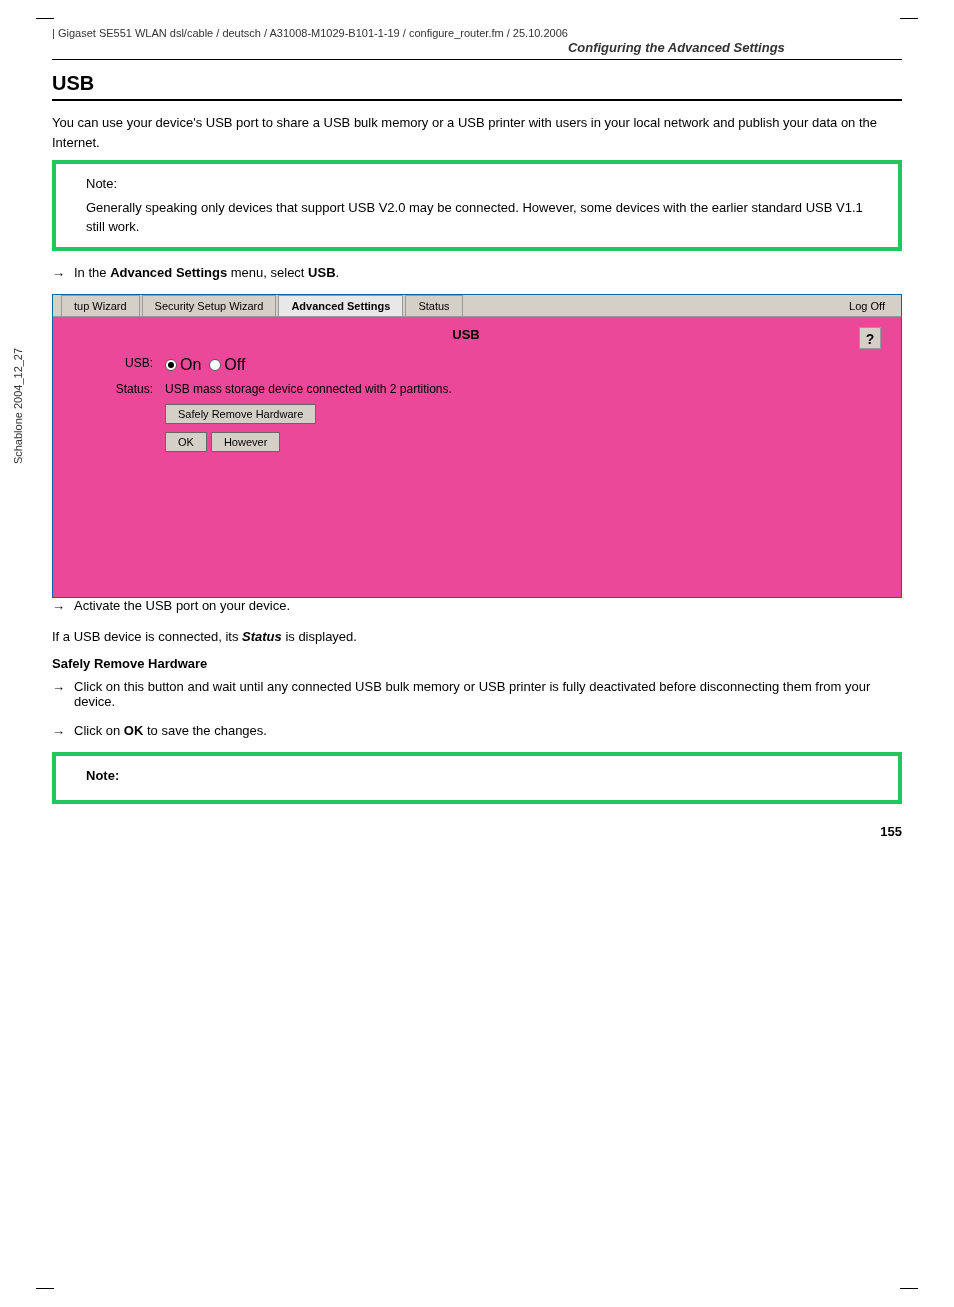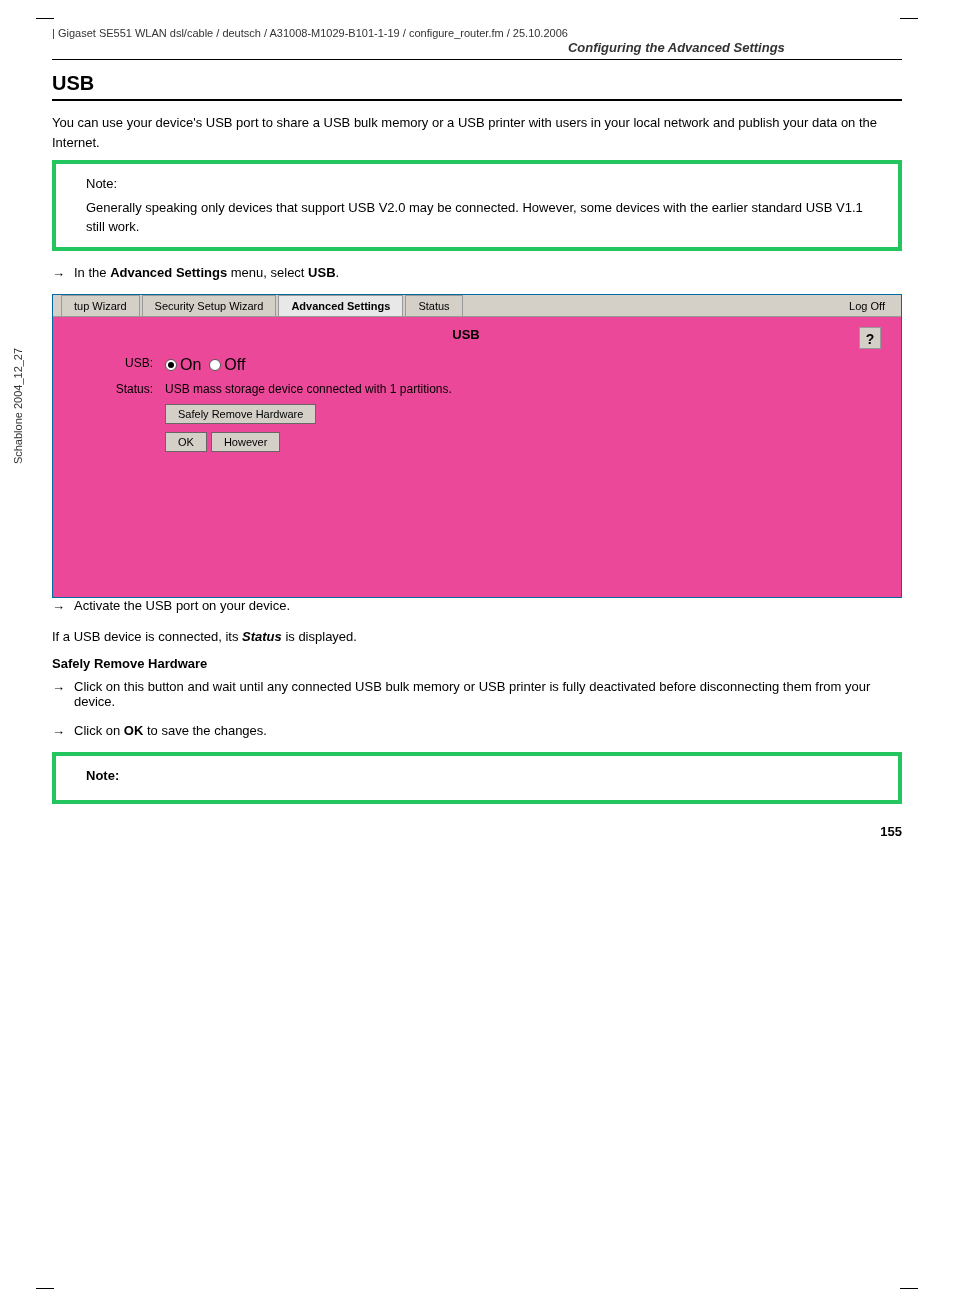--- a/index.html
+++ b/index.html
@@ -336,21 +336,21 @@
           </div>
           <div class="radio-item">
             <span class="radio-dot"></span>
             <span>Off</span>
           </div>
         </div>
       </div>
 
       <div class="router-form-row">
         <div class="router-form-label">Status:</div>
-        <div class="router-form-value">USB mass storage device connected with 1 partitions.</div>
+        <div class="router-form-value">USB mass storage device connected with 2 partitions.</div>
       </div>
 
       <div class="safely-remove-row">
         <button class="router-button">Safely Remove Hardware</button>
       </div>
 
       <div class="router-buttons-row">
         <button class="router-button">OK</button>
         <button class="router-button">However</button>
       </div>

